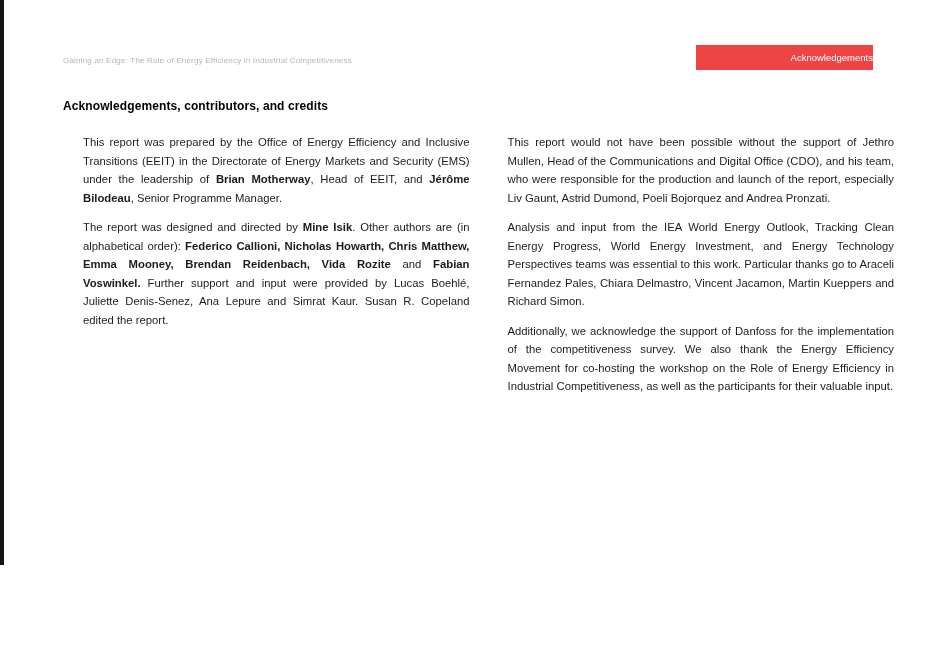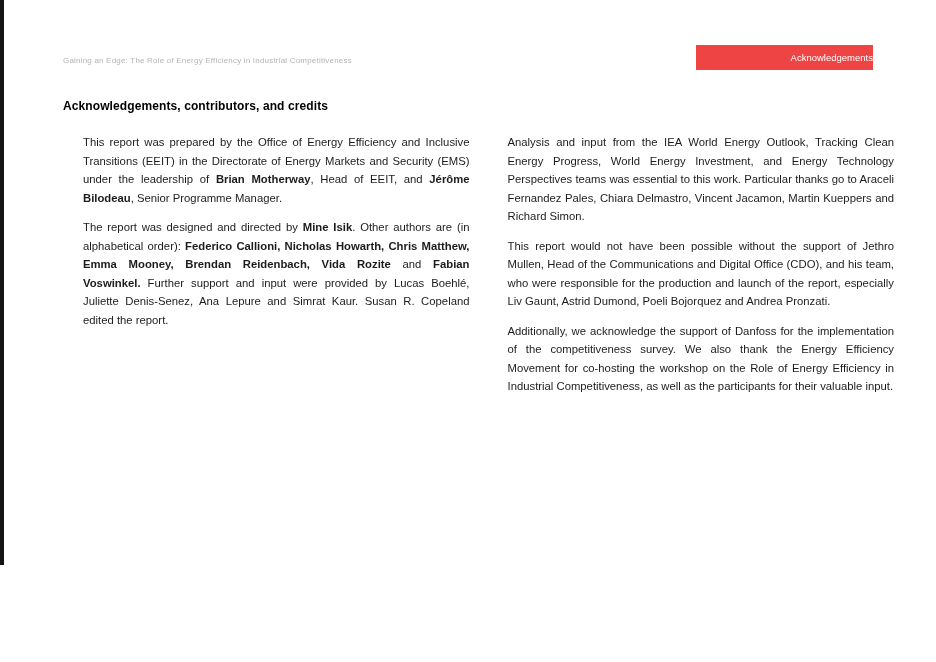--- a/index.html
+++ b/index.html
@@ -114,22 +114,22 @@
   </div>
 
   <h1 class="page-title">Acknowledgements, contributors, and credits</h1>
 
   <div class="columns">
     <div class="column">
         <p class="para"><span>This report was prepared by the Office of Energy Efficiency and Inclusive Transitions (EEIT) in the Directorate of Energy Markets and Security (EMS) under the leadership of </span><span class="bold">Brian Motherway</span><span>, Head of EEIT, and </span><span class="bold">Jérôme Bilodeau</span><span>, Senior Programme Manager.</span></p>
         <p class="para"><span>The report was designed and directed by </span><span class="bold">Mine Isik</span><span>. Other authors are (in alphabetical order): </span><span class="bold">Federico Callioni, Nicholas Howarth, Chris Matthew, Emma Mooney, Brendan Reidenbach, Vida Rozite</span><span> and </span><span class="bold">Fabian Voswinkel.</span><span> Further support and input were provided by Lucas Boehlé, Juliette Denis-Senez, Ana Lepure and Simrat Kaur. Susan R. Copeland edited the report.</span></p>
       </div>
     <div class="column">
+        <p class="para"><span>This report would not have been possible without the support of Jethro Mullen, Head of the Communications and Digital Office (CDO), and his team, who were responsible for the production and launch of the report, especially Liv Gaunt, Astrid Dumond, Poeli Bojorquez and Andrea Pronzati.</span></p>
         <p class="para"><span>Analysis and input from the IEA World Energy Outlook, Tracking Clean Energy Progress, World Energy Investment, and Energy Technology Perspectives teams was essential to this work. Particular thanks go to Araceli Fernandez Pales, Chiara Delmastro, Vincent Jacamon, Martin Kueppers and Richard Simon.</span></p>
-        <p class="para"><span>This report would not have been possible without the support of Jethro Mullen, Head of the Communications and Digital Office (CDO), and his team, who were responsible for the production and launch of the report, especially Liv Gaunt, Astrid Dumond, Poeli Bojorquez and Andrea Pronzati.</span></p>
         <p class="para"><span>Additionally, we acknowledge the support of Danfoss for the implementation of the competitiveness survey. We also thank the Energy Efficiency Movement for co-hosting the workshop on the Role of Energy Efficiency in Industrial Competitiveness, as well as the participants for their valuable input.</span></p>
       </div>
   </div>
 
   <div class="page-number">Page | 3</div>
 
   <div class="logo">iea</div>
 
   <div class="vertical-note">IEA. CC BY 4.0.</div>
 

